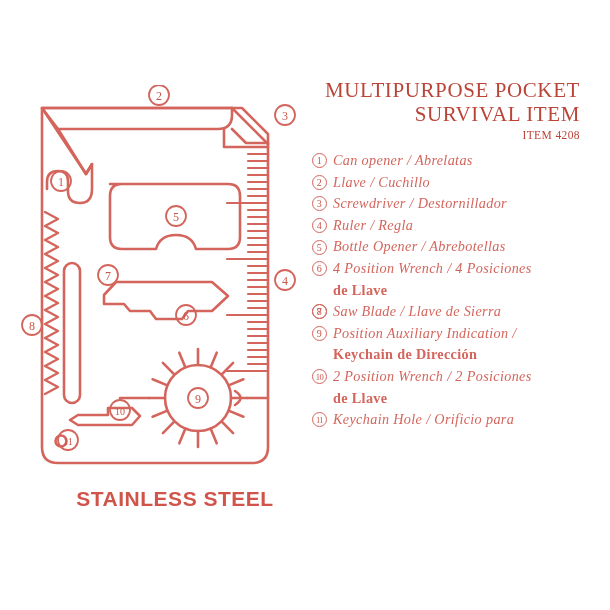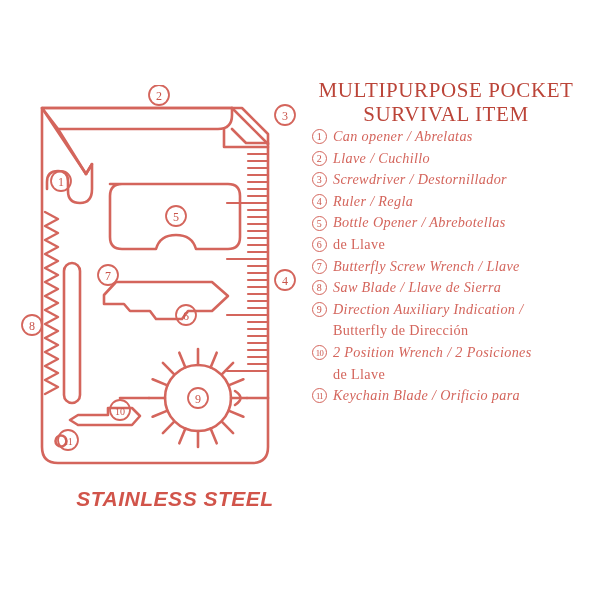--- a/index.html
+++ b/index.html
@@ -33,36 +33,35 @@
   #diagram svg { display: block; }
 
   #stainless-label {
     position: absolute;
     left: 55px;
     top: 487px;
     width: 240px;
     text-align: center;
     font-family: "Liberation Sans", sans-serif;
     font-weight: bold;
-    font-style: italic;
     font-size: 21px;
     letter-spacing: 0.5px;
     color: #d1544a;
     white-space: nowrap;
   }
 
   
   #legend {
     position: absolute;
     left: 312px;
     top: 78px;
     width: 290px;
   }
   #title-block {
-    text-align: center;
+    text-align: right;
     color: #bb4438;
     width: 268px;
   }
   .title-line {
     font-family: "Liberation Serif", serif;
     font-size: 21px;
     font-weight: normal;
     letter-spacing: 0.6px;
     line-height: 24px;
     white-space: nowrap;
@@ -107,20 +106,21 @@
   li.legend-item .num.wide {
     font-size: 8.6px;
     letter-spacing: -0.6px;
   }
   li.legend-item .txt {
     display: block;
     font-style: italic;
   }
   li.legend-item .cont {
     display: block;
+    font-weight: bold;
   }
 </style>
 </head>
 <body>
 
 <div id="page">
 
   <div id="diagram">
     <svg width="300" height="445" viewBox="0 0 300 445" xmlns="http://www.w3.org/2000/svg">
       <g fill="none" stroke="#d4655c" stroke-width="2.6" stroke-linecap="round" stroke-linejoin="round">
@@ -293,20 +293,21 @@
     </svg>
   </div>
 
   <div id="stainless-label">STAINLESS STEEL</div>
 
   <div id="legend">
 
     <div id="title-block">
       <div class="title-line">MULTIPURPOSE POCKET</div>
       <div class="title-line">SURVIVAL ITEM</div>
+      <div id="item-code">ITEM 4208</div>
     </div>
 
     <ol id="legend-list">
 
       <li class="legend-item">
         <span class="num">1</span>
         <span class="txt">Can opener / Abrelatas</span>
       </li>
 
       <li class="legend-item">
@@ -324,46 +325,46 @@
         <span class="txt">Ruler / Regla</span>
       </li>
 
       <li class="legend-item">
         <span class="num">5</span>
         <span class="txt">Bottle Opener / Abrebotellas</span>
       </li>
 
       <li class="legend-item">
         <span class="num">6</span>
+        <span class="txt">4 Position Wrench / 4 Posiciones</span>
         <span class="cont">de Llave</span>
       </li>
 
       <li class="legend-item">
         <span class="num">7</span>
-        <span class="txt">Butterfly Screw Wrench / Llave</span>
       </li>
 
       <li class="legend-item">
         <span class="num">8</span>
         <span class="txt">Saw Blade / Llave de Sierra</span>
       </li>
 
       <li class="legend-item">
         <span class="num">9</span>
-        <span class="txt">Direction Auxiliary Indication /</span>
-        <span class="cont">Butterfly de Dirección</span>
+        <span class="txt">Position Auxiliary Indication /</span>
+        <span class="cont">Keychain de Dirección</span>
       </li>
 
       <li class="legend-item">
         <span class="num wide">10</span>
         <span class="txt">2 Position Wrench / 2 Posiciones</span>
         <span class="cont">de Llave</span>
       </li>
 
       <li class="legend-item">
         <span class="num wide">11</span>
-        <span class="txt">Keychain Blade / Orificio para</span>
+        <span class="txt">Keychain Hole / Orificio para</span>
       </li>
 
     </ol>
   </div>
 
 </div>
 
 </body></html>

